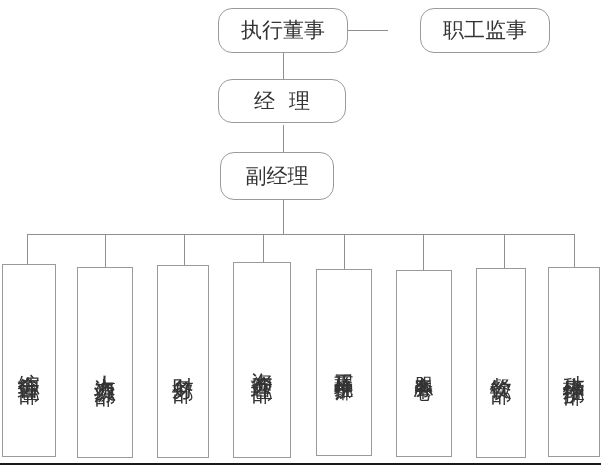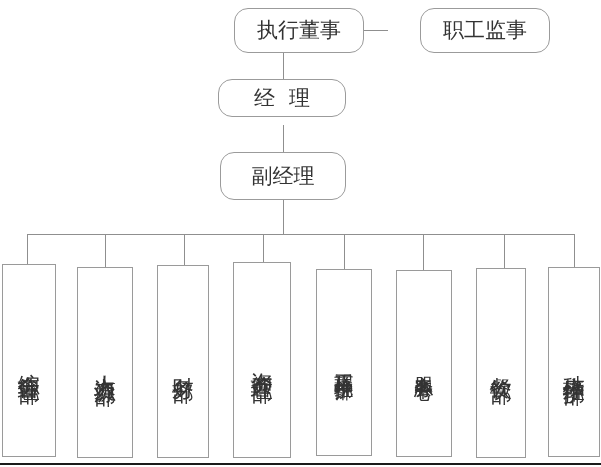--- a/index.html
+++ b/index.html
@@ -103,30 +103,30 @@
       <div class="conn v" style="left: 105px; top: 234px; height: 33px;"></div>
       <div class="conn v" style="left: 184px; top: 234px; height: 31px;"></div>
       <div class="conn v" style="left: 263px; top: 234px; height: 28px;"></div>
       <div class="conn v" style="left: 344px; top: 234px; height: 35px;"></div>
       <div class="conn v" style="left: 423px; top: 234px; height: 36px;"></div>
       <div class="conn v" style="left: 504px; top: 234px; height: 34px;"></div>
       <div class="conn v" style="left: 574px; top: 234px; height: 33px;"></div>
     </div>
 
   <div id="top-nodes-layer">
-      <div class="node-round" style="left: 218px; top: 8px; width: 130px; height: 45px; margin-left: 16px;">
+      <div class="node-round" style="left: 218px; top: 8px; width: 130px; height: 45px;">
         <span class="node-label">执行董事</span>
       </div>
       <div class="node-round" style="left: 388px; top: 8px; width: 130px; height: 45px; margin-left: 32px;">
         <span class="node-label">职工监事</span>
       </div>
-      <div class="node-round wide-space" style="left: 218px; top: 79px; width: 128px; height: 38px;">
+      <div class="node-round wide-space" style="left: 218px; top: 79px; width: 128px; height: 44px;">
         <span class="node-label">经理</span>
       </div>
-      <div class="node-round" style="left: 220px; top: 152px; width: 126px; height: 48px; text-align: center;">
+      <div class="node-round" style="left: 220px; top: 152px; width: 114px; height: 48px; text-align: center;">
         <span class="node-label">副经理</span>
       </div>
     </div>
 
   <div id="departments-layer">
       <div class="dept-box" style="left: 2px; top: 264px; width: 54px; height: 193px;">
         <span class="dept-label">综合管理部</span>
       </div>
       <div class="dept-box" style="left: 77px; top: 267px; width: 56px; height: 191px;">
         <span class="dept-label">人力资源部</span>

